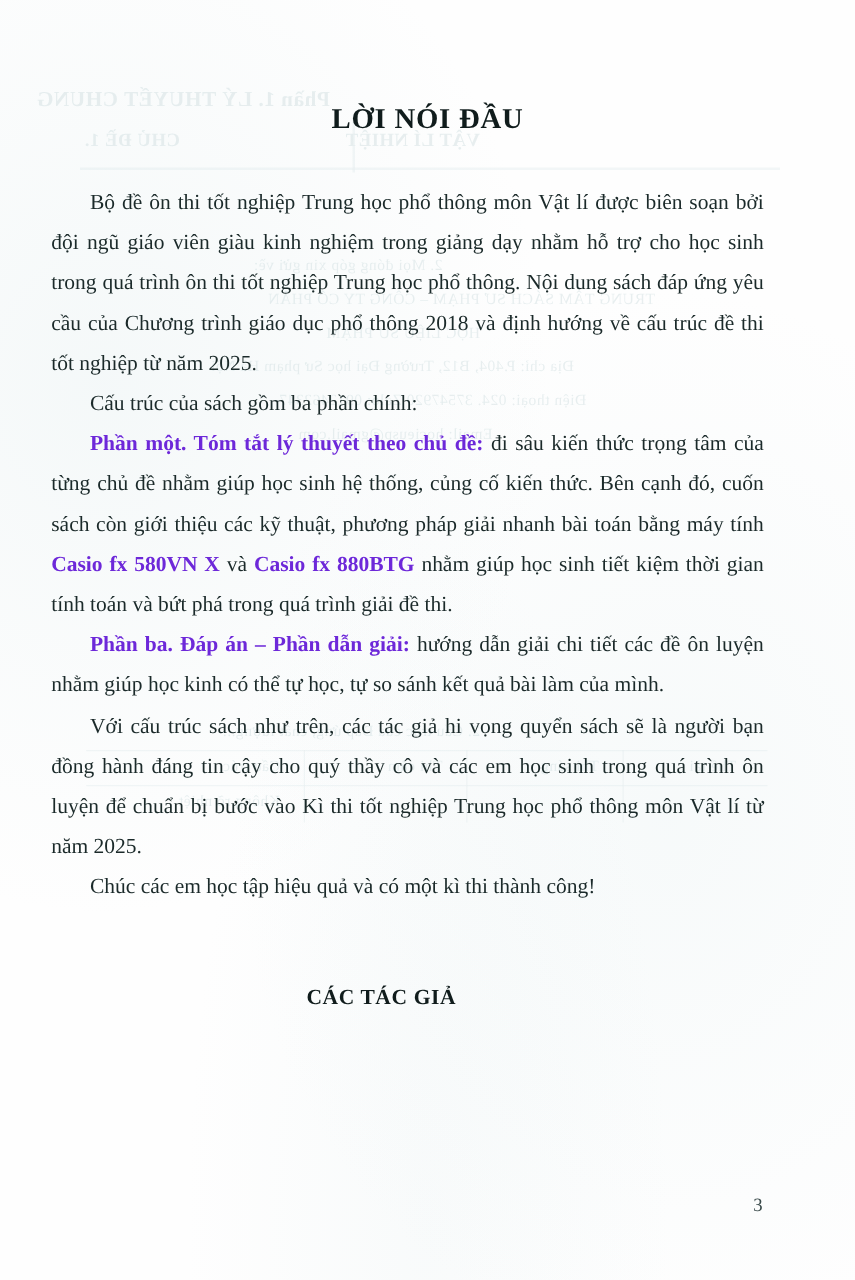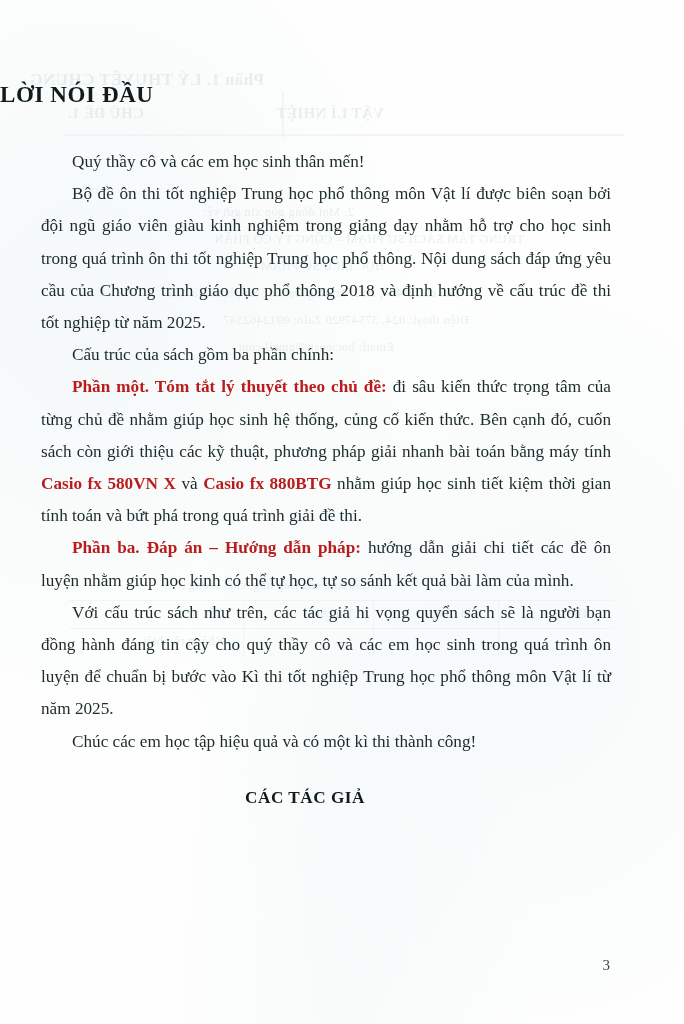--- a/index.html
+++ b/index.html
@@ -47,21 +47,21 @@
   .content {
     position: relative;
     z-index: 2;
   }
 
   .doc-title {
     position: absolute;
     left: 0;
     right: 0;
     top: 82px;
-    text-align: left;
+    text-align: center;
     font-size: 23px;
     font-weight: bold;
     letter-spacing: 0.6px;
     color: #101c1c;
   }
 
   .body-text {
     position: absolute;
     left: 41px;
     top: 146px;
@@ -71,21 +71,21 @@
   .para {
     margin: 0;
     text-align: justify;
     text-justify: inter-word;
     text-indent: 31px;
     font-size: 17.2px;
     line-height: 32.2px;
     color: #1b2a2a;
     -webkit-font-smoothing: antialiased;
   }
-  .para b { font-weight: bold; color: #b91c1c; }
+  .para b { font-weight: bold; color: #6d28d9; }
 
   .signature {
     position: absolute;
     left: 0;
     right: 74px;
     top: 788px;
     text-align: center;
     font-size: 17.2px;
     font-weight: bold;
     letter-spacing: 0.5px;
@@ -146,30 +146,29 @@
   </div>
 
   <div class="scan-tint"></div>
 
   <div class="content">
 
     <div class="doc-title">LỜI NÓI ĐẦU</div>
 
     <div class="body-text">
 
-      <p class="para">Quý thầy cô và các em học sinh thân mến!</p>
 
       <p class="para">Bộ đề ôn thi tốt nghiệp Trung học phổ thông môn Vật lí được biên soạn bởi đội ngũ giáo viên giàu kinh nghiệm trong giảng dạy nhằm hỗ trợ cho học sinh trong quá trình ôn thi tốt nghiệp Trung học phổ thông. Nội dung sách đáp ứng yêu cầu của Chương trình giáo dục phổ thông 2018 và định hướng về cấu trúc đề thi tốt nghiệp từ năm 2025.</p>
 
       <p class="para">Cấu trúc của sách gồm ba phần chính:</p>
 
       <p class="para"><b>Phần một. Tóm tắt lý thuyết theo chủ đề:</b><span> đi sâu kiến thức trọng tâm của từng chủ đề nhằm giúp học sinh hệ thống, củng cố kiến thức. Bên cạnh đó, cuốn sách còn giới thiệu các kỹ thuật,  phương pháp giải nhanh bài toán bằng máy tính </span><b>Casio fx 580VN X</b><span> và </span><b>Casio fx 880BTG</b><span> nhằm giúp học sinh tiết kiệm thời gian tính toán và bứt phá trong quá trình giải đề thi.</span></p>
 
 
-      <p class="para"><b>Phần ba. Đáp án – Hướng dẫn pháp:</b><span> hướng dẫn giải chi tiết các đề ôn luyện nhằm giúp học kinh có thể tự học, tự so sánh kết quả bài làm của mình.</span></p>
+      <p class="para"><b>Phần ba. Đáp án – Phần dẫn giải:</b><span> hướng dẫn giải chi tiết các đề ôn luyện nhằm giúp học kinh có thể tự học, tự so sánh kết quả bài làm của mình.</span></p>
 
       <p class="para">Với cấu trúc sách như trên, các tác giả hi vọng quyển sách sẽ là người bạn đồng hành đáng tin cậy cho quý thầy cô và các em học sinh trong quá trình ôn luyện để chuẩn bị bước vào Kì thi tốt nghiệp Trung học phổ thông môn Vật lí từ năm 2025.</p>
 
       <p class="para">Chúc các em học tập hiệu quả và có một kì thi thành công!</p>
 
     </div>
 
     <div class="signature">CÁC TÁC GIẢ</div>
 
     <div class="page-number">3</div>

